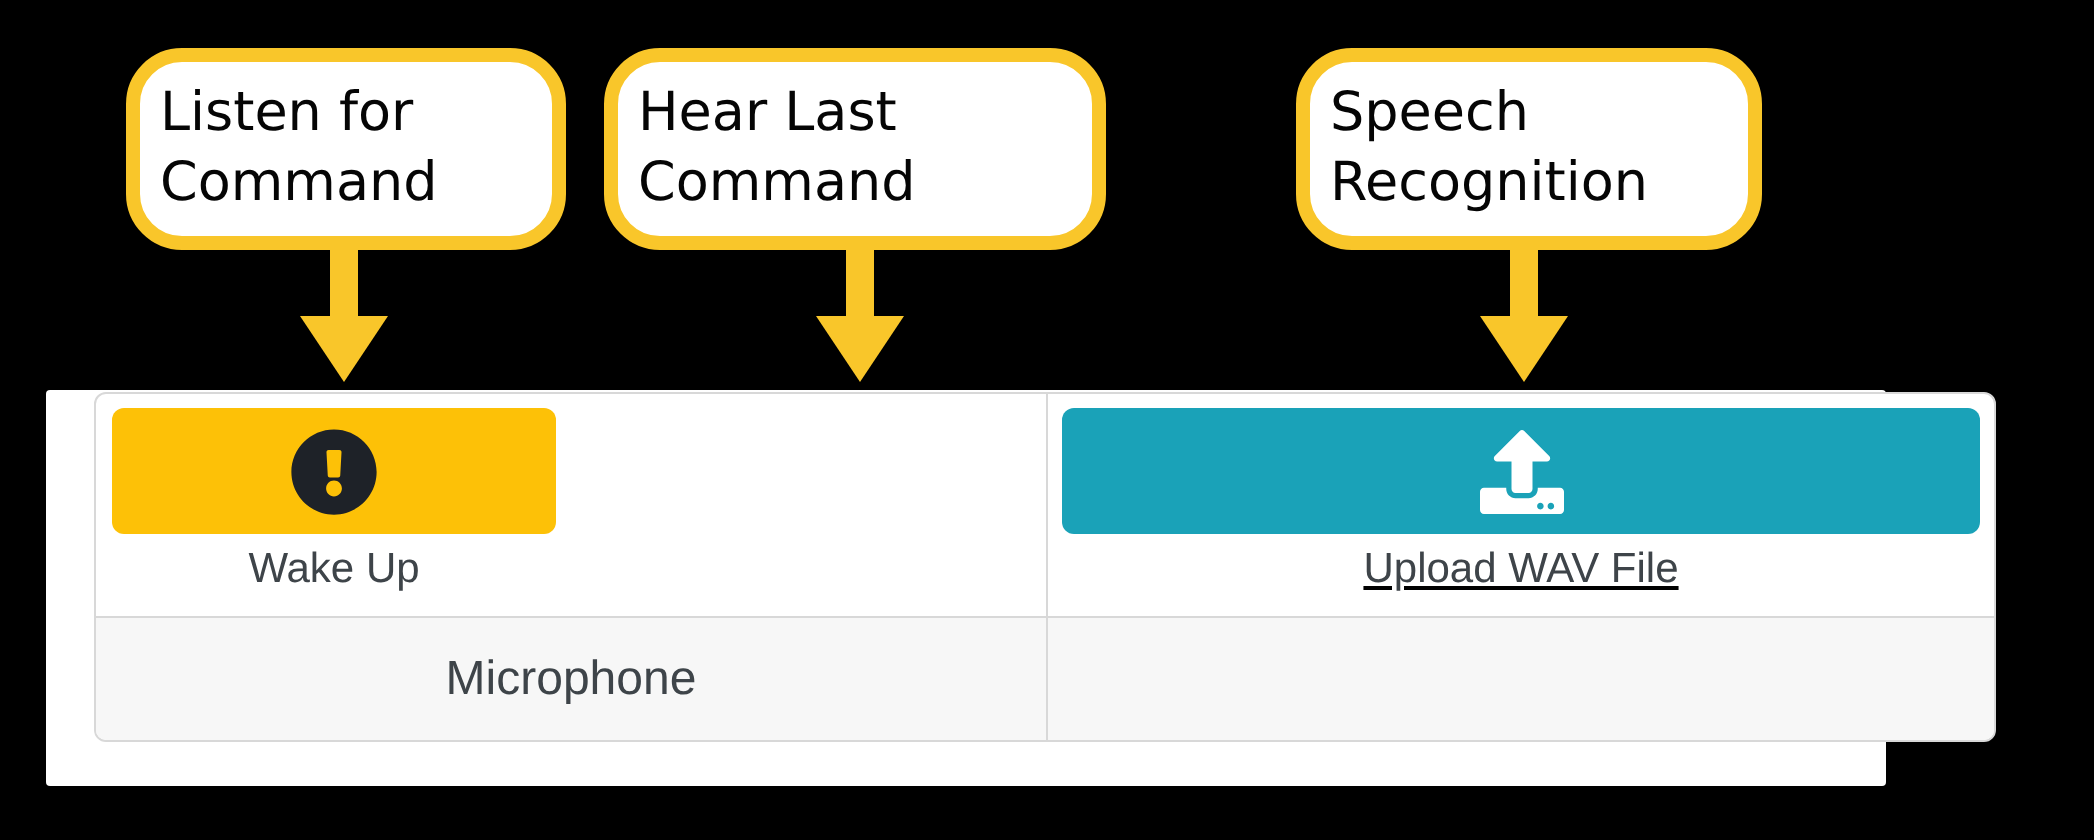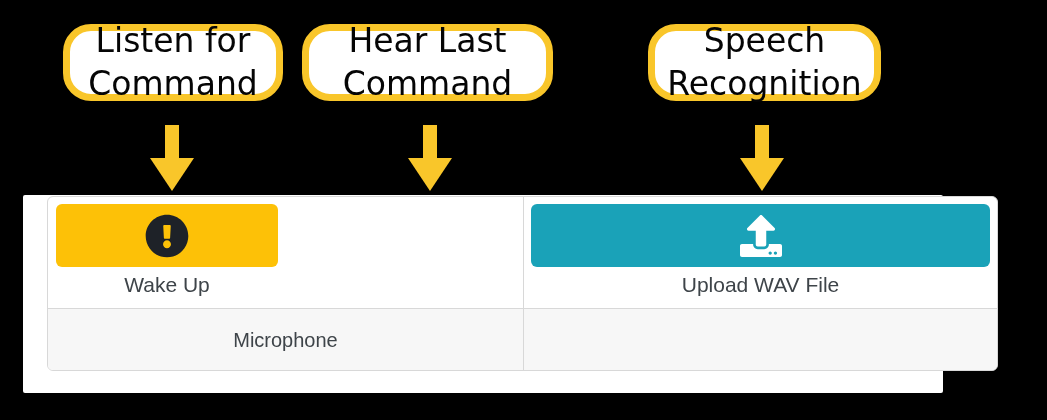--- a/index.html
+++ b/index.html
@@ -8,29 +8,29 @@
     background: #000;
     position: relative;
     overflow: hidden;
     font-family: "Liberation Sans", sans-serif;
   }
   .stage { position: absolute; inset: 0; }
 
   
   .callout {
     position: absolute;
-    top: 24px; height: 77px;
+    top: 24px; height: 101px;
     box-sizing: border-box;
     background: #ffffff;
     border: 7px solid #f9c62a;
     border-radius: 28px;
     display: flex; align-items: center; justify-content: center;
-    text-align: center;
+    text-align: left;
     font-family: "DejaVu Sans", sans-serif;
-    font-size: 33px; line-height: 1.28; color: #050505;
+    font-size: 27px; line-height: 1.28; color: #050505;
     padding: 0 10px;
     z-index: 3;
   }
   .callout-1 { left: 63px;  width: 220px; }
   .callout-2 { left: 302px; width: 251px; }
   .callout-3 { left: 648px; width: 233px; }
 
   
   .arrow { position: absolute; z-index: 2; }
   .arrow .stem {
@@ -84,42 +84,42 @@
     display: flex;
   }
   .cell-right { flex: 1; display: flex; }
 
   .btn-group {
     width: 238px;
     box-sizing: border-box;
     padding: 7px 8px 0;
     display: flex; flex-direction: column;
   }
-  .btn-group-wide { flex: 1; padding: 7px 7px 0; }
+  .btn-group-wide { flex: 1; padding: 7px 7px 0; text-decoration: underline; }
 
   .btn {
     display: flex; align-items: center; justify-content: center;
     width: 100%; height: 63px;
     border: none; border-radius: 6px;
     cursor: pointer; padding: 0;
   }
   .btn-warning { background: #fdc107; }
   .btn-success { background: #28a745; }
   .btn-info    { background: #1aa2b8; }
 
   .btn-label {
     margin-top: 6px;
     text-align: center;
     font-size: 21px;
     color: #3e4449;
   }
 
   .section-label {
     align-items: center; justify-content: center;
-    font-size: 20px;
+    font-size: 24px;
     color: #3e4449;
   }
 
   .icon { display: inline-flex; line-height: 0; }
 </style>
 </head>
 <body>
 
 <div class="stage">
 

